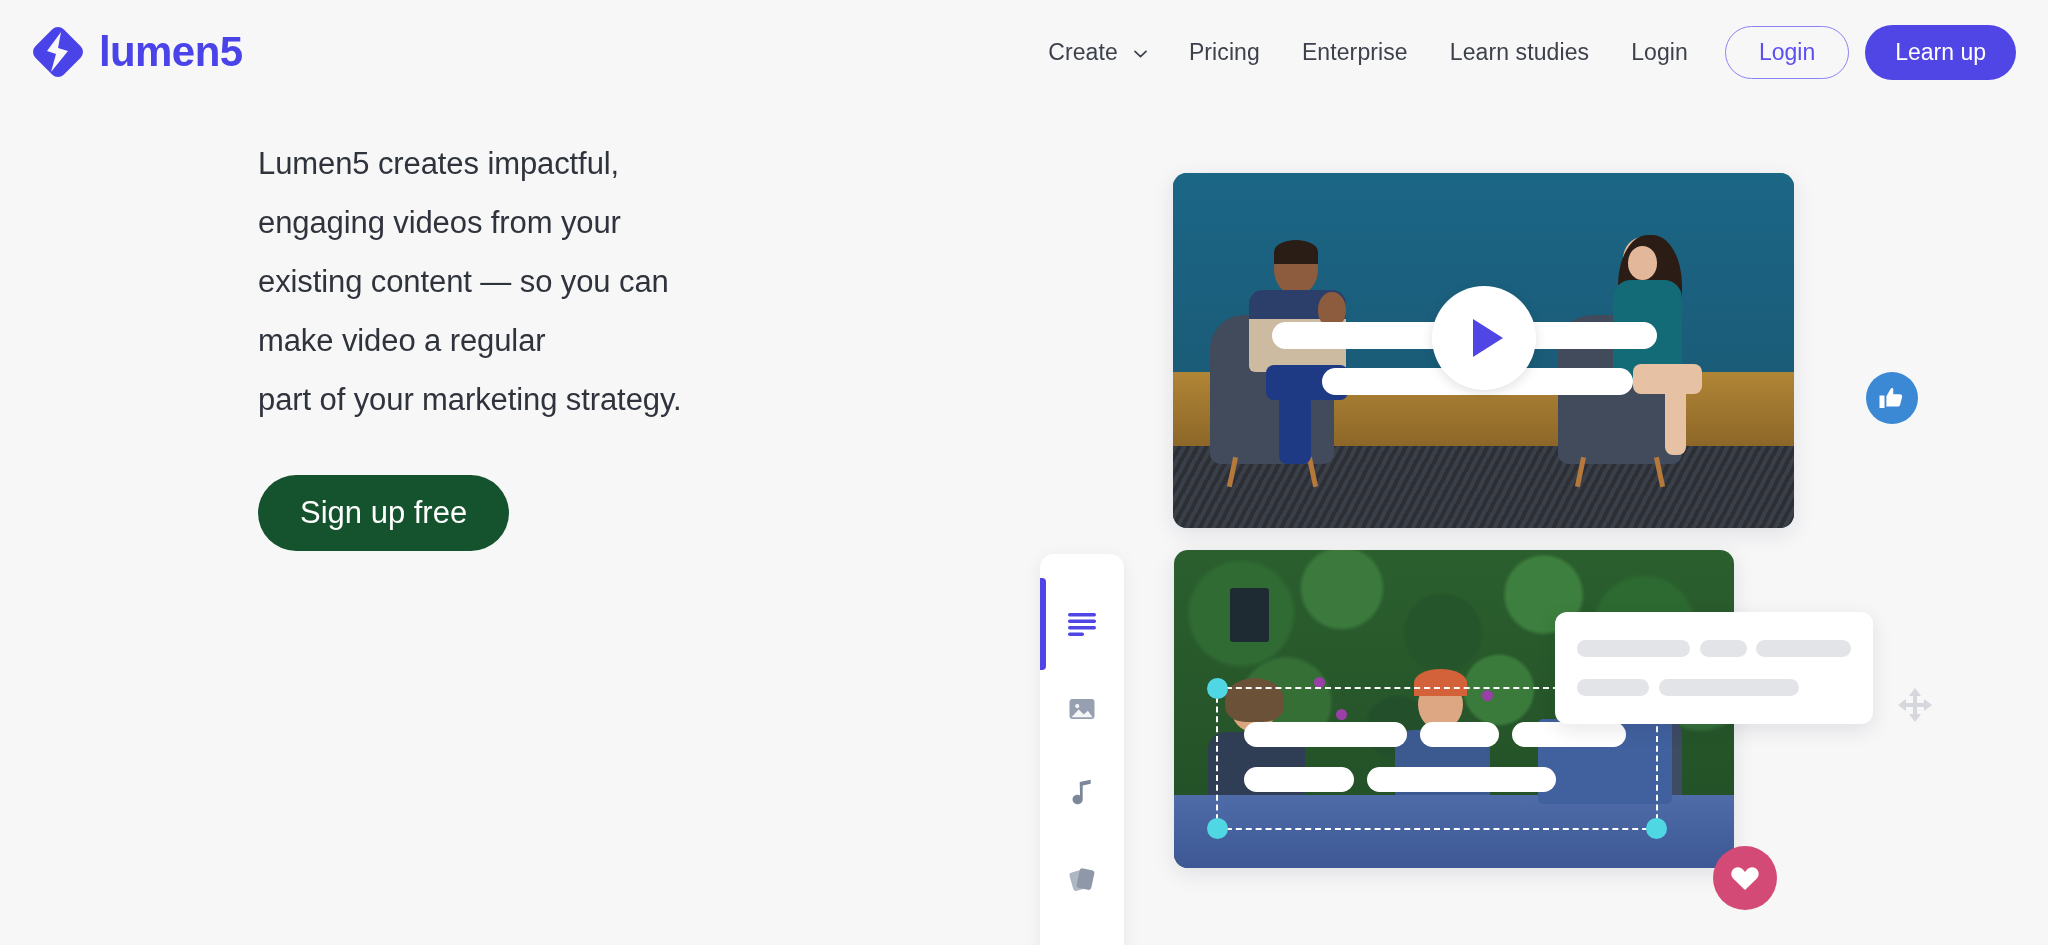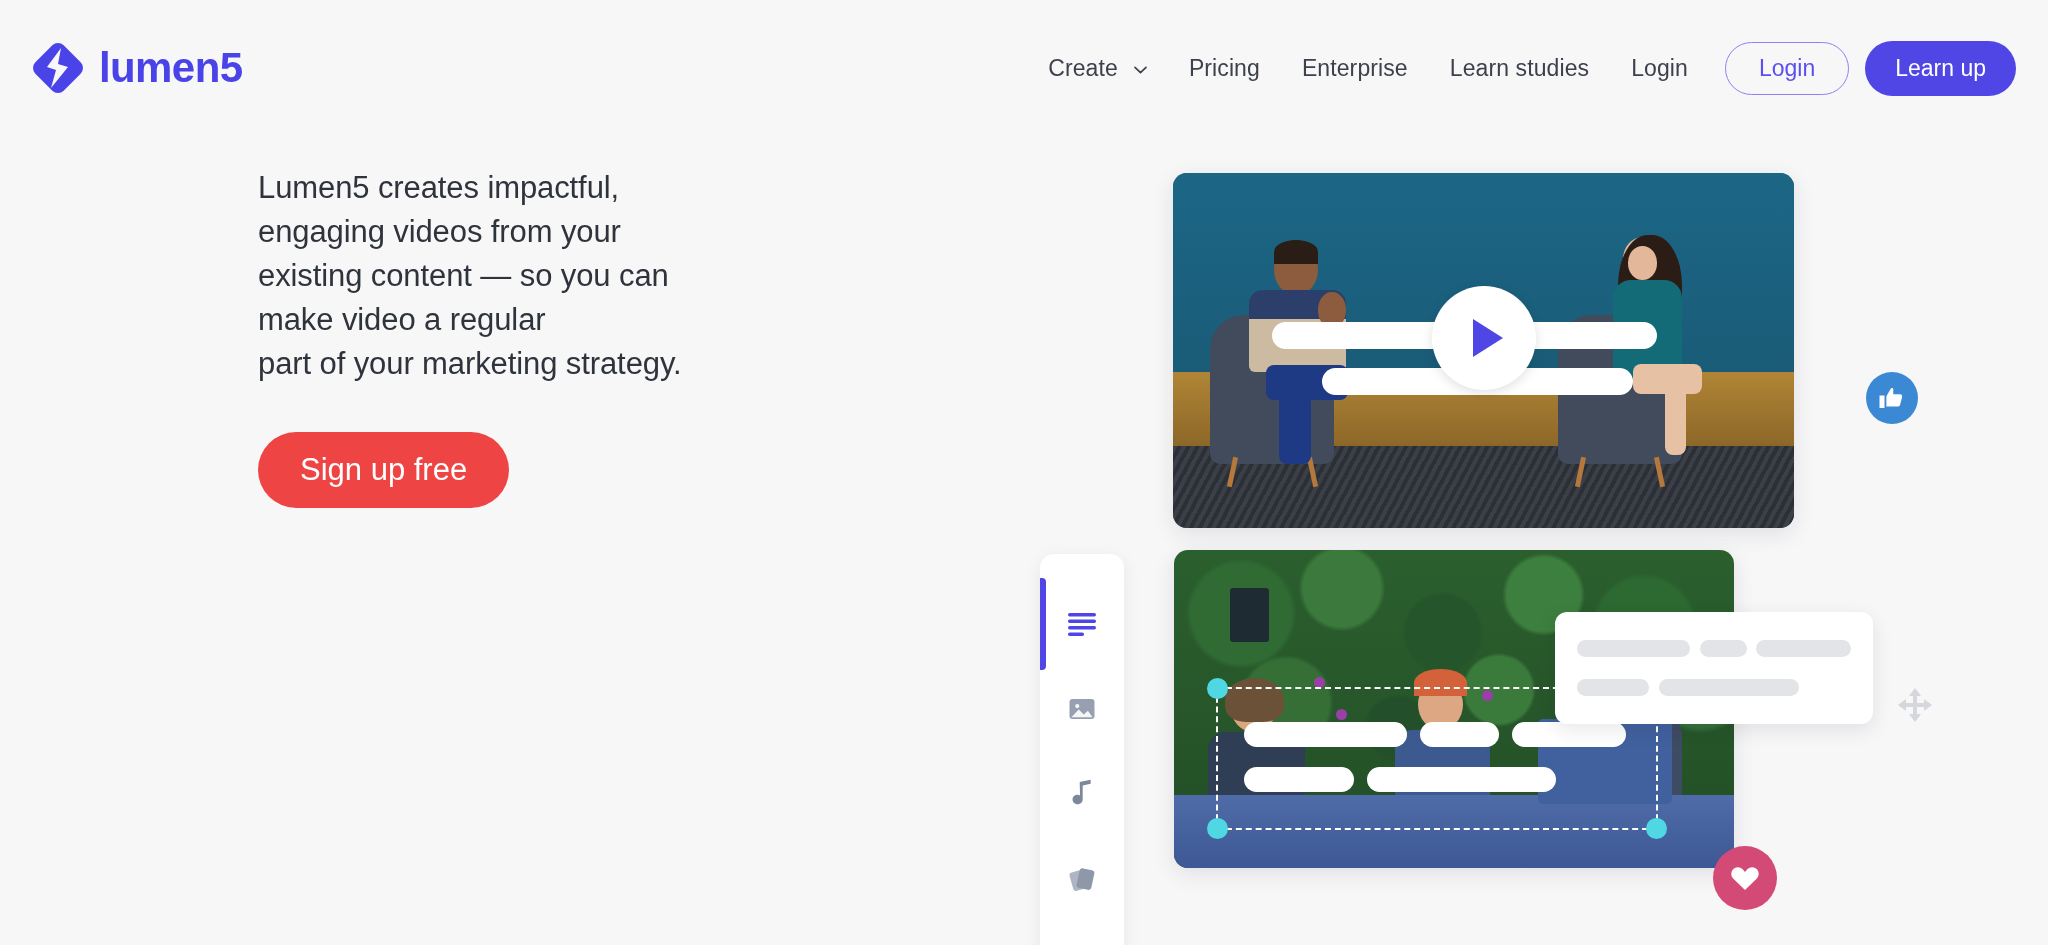--- a/index.html
+++ b/index.html
@@ -7,21 +7,21 @@
     width: 2048px; height: 945px;
     overflow: hidden;
     background: #f7f7f8;
     font-family: "Liberation Sans", sans-serif;
     -webkit-font-smoothing: antialiased;
   }
   .page { position: relative; width: 2048px; height: 945px; background: #f7f7f8; }
 
   
   .header {
-    position: absolute; top: 16px; left: 0; right: 0; height: 104px;
+    position: absolute; top: 0; left: 0; right: 0; height: 104px;
     display: flex; align-items: center;
     padding: 0 32px 0 30px;
   }
   .brand { display: flex; align-items: center; gap: 13px; }
   .brand-mark { width: 56px; height: 56px; flex: none; }
   .brand-text {
     font-size: 42px; font-weight: 700; letter-spacing: -0.6px;
     color: #4a43e8;
   }
   .nav {
@@ -54,28 +54,27 @@
   
   .hero-left {
     position: absolute; left: 258px; top: 134px; width: 620px;
   }
   .hero-title {
     font-size: 62px; line-height: 81px; font-weight: 700;
     color: #272b33; letter-spacing: -0.9px;
     white-space: pre-line;
   }
   .hero-sub {
-    margin-top: 32px;
-    font-size: 31px; line-height: 44px; color: #2f333c;
+    font-size: 31px; line-height: 59px; color: #2f333c;
     letter-spacing: -0.1px; white-space: pre-line;
   }
   .btn-hero {
     margin-top: 46px;
     font-size: 31px; color: #fff; font-family: inherit;
-    background: #ef4444; border: none; border-radius: 999px;
+    background: #14532d; border: none; border-radius: 999px;
     padding: 20px 42px; cursor: pointer;
   }
 
   
   .hero-right { position: absolute; left: 1040px; top: 0; width: 1008px; height: 945px; }
 
   .vidcard {
     position: absolute; border-radius: 14px; overflow: hidden;
     box-shadow: 0 6px 22px rgba(30,34,50,0.10);
   }

